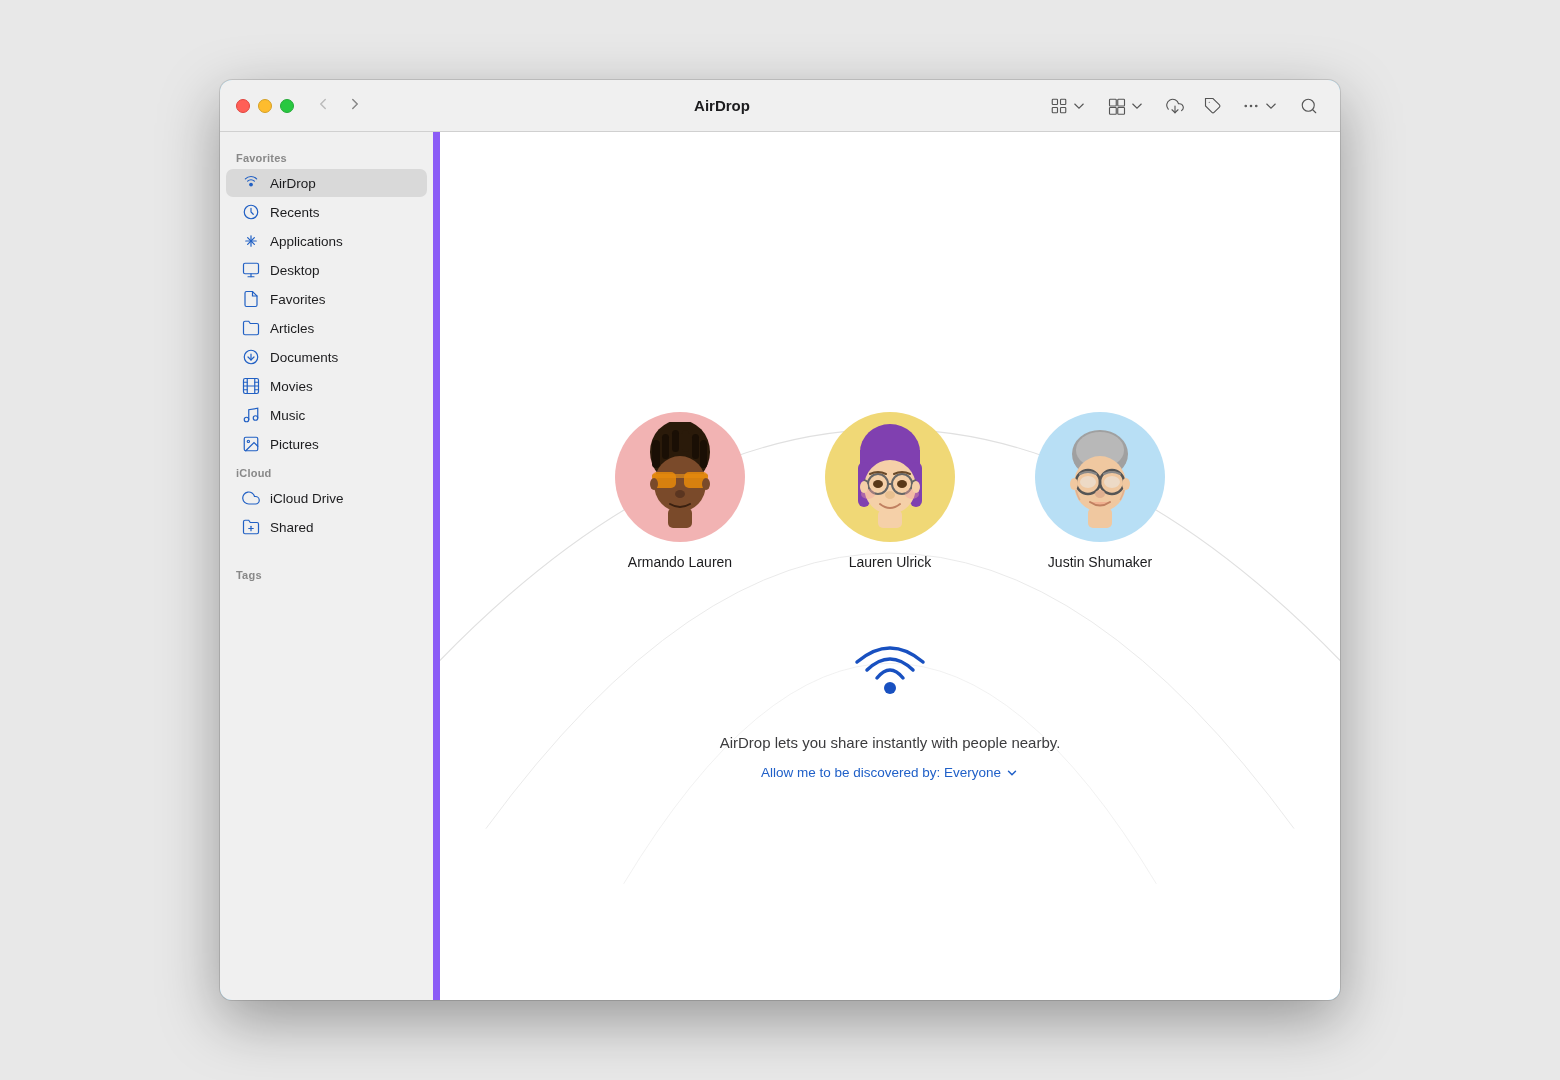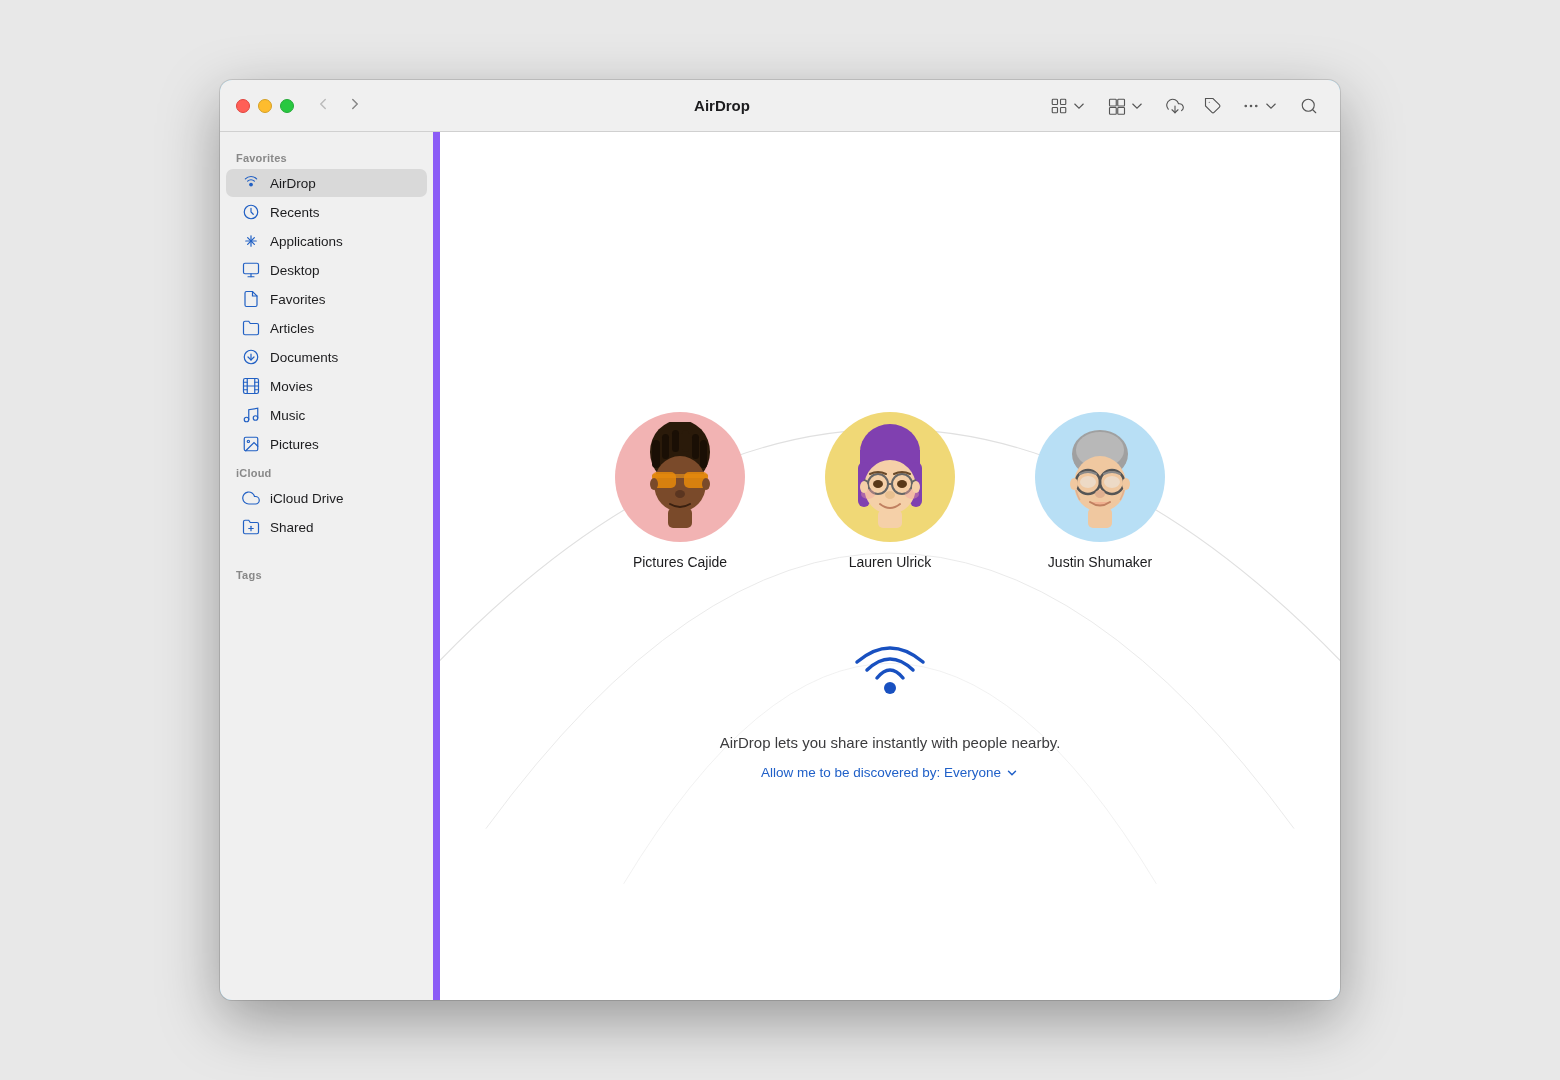--- a/index.html
+++ b/index.html
@@ -549,21 +549,21 @@
               <ellipse cx="50" cy="72" rx="5" ry="4" fill="#5a3520"></ellipse>
 
               <path d="M 40 82 Q 50 88 60 82" stroke="#3a2010" stroke-width="2" fill="none" stroke-linecap="round"></path>
 
               <ellipse cx="24" cy="62" rx="4" ry="6" fill="#7a4a2a"></ellipse>
               <ellipse cx="76" cy="62" rx="4" ry="6" fill="#7a4a2a"></ellipse>
 
               <rect x="38" y="86" width="24" height="20" rx="5" fill="#7a4a2a"></rect>
             </svg>
           </div>
-          <span class="person-name">Pictures Cajide</span>
+          <span class="person-name">Armando Lauren</span>
         </div>
 
         <div class="person">
           <div class="person-avatar yellow">
             <svg width="100" height="110" viewBox="0 0 100 110">
 
               <ellipse cx="50" cy="30" rx="30" ry="28" fill="#8040b0"></ellipse>
 
               <rect x="20" y="28" width="60" height="20" rx="0" fill="#8040b0"></rect>
               <ellipse cx="50" cy="48" rx="30" ry="8" fill="#8040b0"></ellipse>

